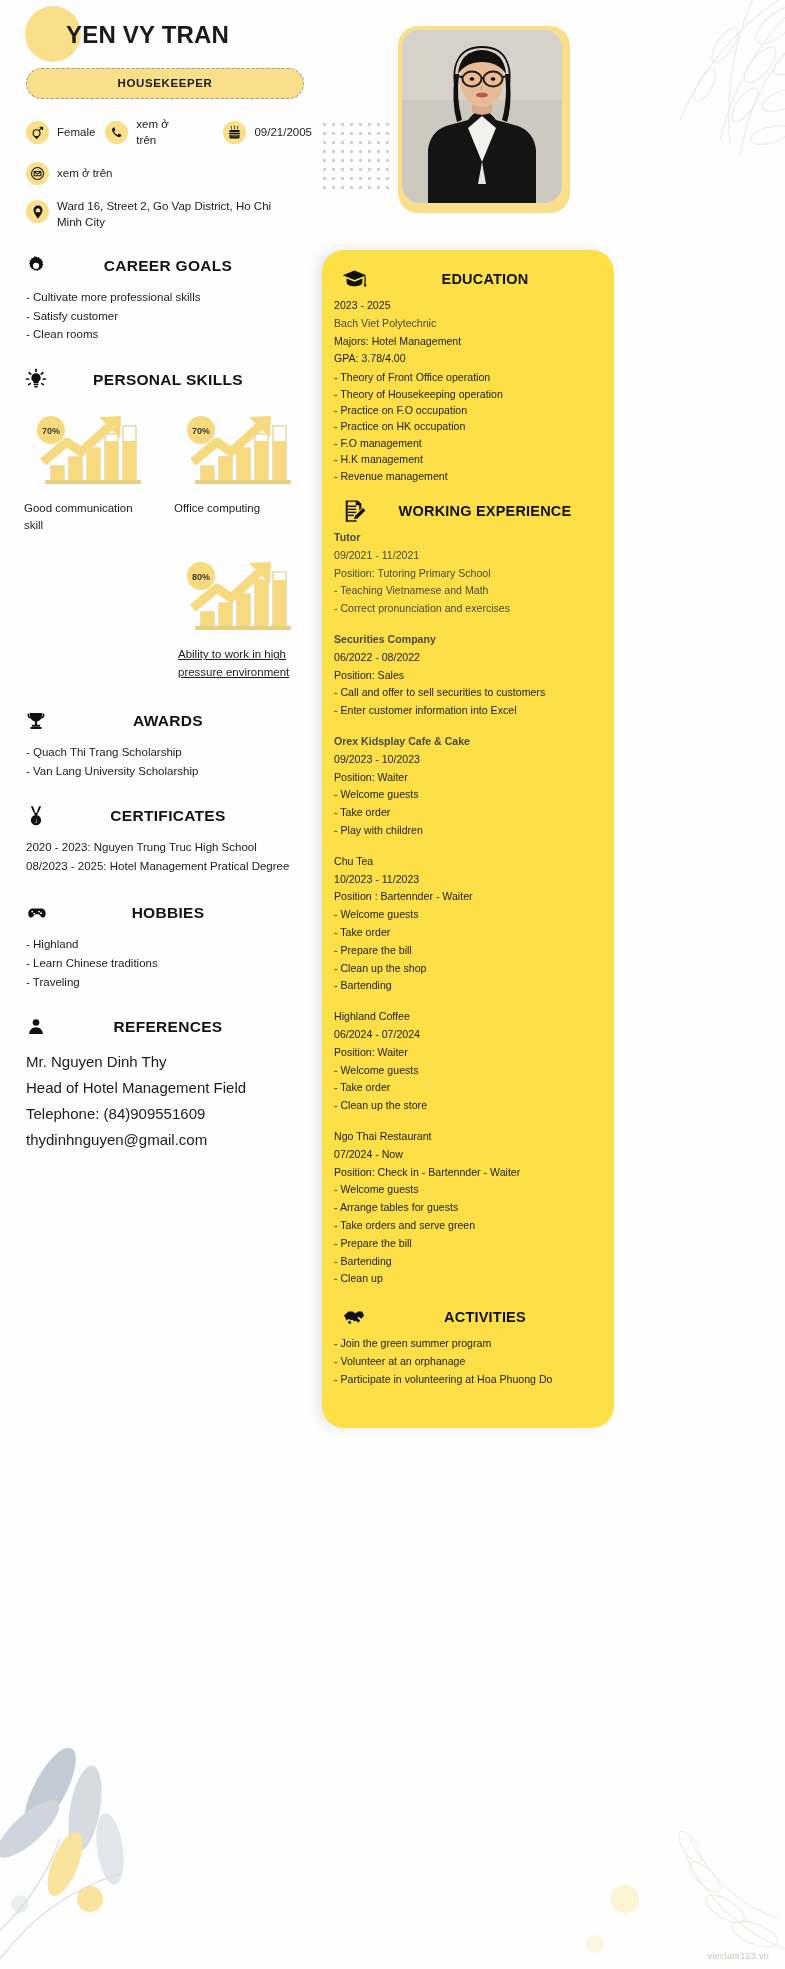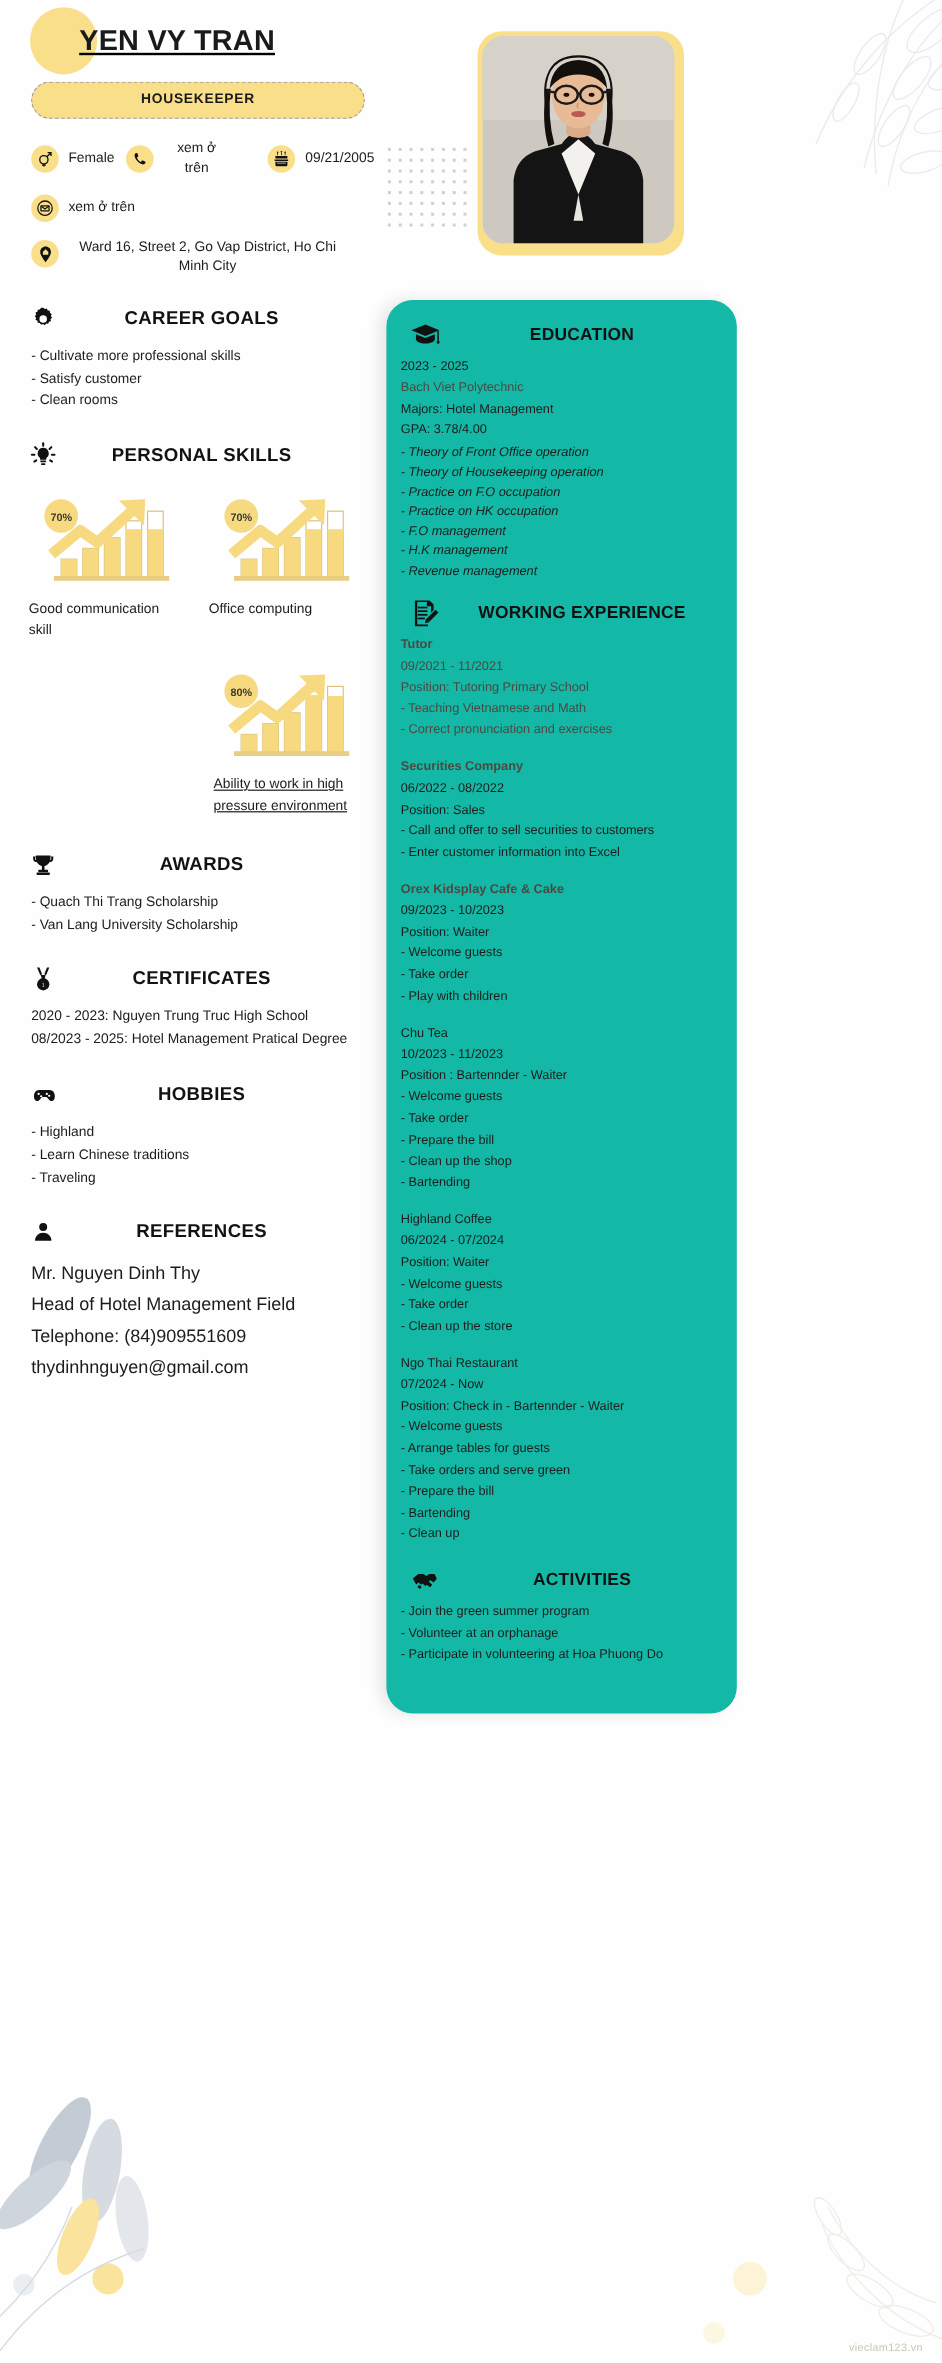--- a/index.html
+++ b/index.html
@@ -17,42 +17,42 @@
   
   .deco { position: absolute; pointer-events: none; }
   .deco-tr { top: -10px; right: -30px; width: 260px; height: 250px; opacity: .5; }
   .deco-bl { bottom: 0px; left: -10px; width: 210px; height: 240px; opacity: .85; }
   .deco-br { bottom: 0px; right: 0px; width: 230px; height: 220px; opacity: .45; }
 
   
   .left-col {
     position: absolute; left: 0; top: 0; width: 330px; padding: 0 18px;
   }
-  .name-row { position: relative; height: 46px; margin-top: 12px; text-decoration: underline; }
+  .name-row { position: relative; height: 46px; margin-top: 12px; }
   .name-blob {
     position: absolute; left: 7px; top: -6px;
     width: 56px; height: 56px; border-radius: 50%;
     background: #fadf8b;
   }
   .name {
     position: relative; z-index: 2;
     font-size: 24px; font-weight: bold; color: #1a1a1a;
     letter-spacing: .2px; padding-left: 48px; line-height: 46px;
   }
   .role-pill {
     margin: 10px 8px 0 8px;
     background: #fadf8b;
     border: 1px dashed #9a9a9a;
     border-radius: 22px;
     height: 31px; line-height: 29px;
     text-align: center;
     font-size: 11.5px; font-weight: bold; letter-spacing: .6px;
     color: #1a1a1a;
   }
-  .info-rows { margin: 18px 0 0 8px; text-align: center; }
+  .info-rows { margin: 18px 0 0 8px; }
   .info-line { display: flex; align-items: center; gap: 0; margin-bottom: 14px; }
   .ibadge {
     width: 23px; height: 23px; border-radius: 50%;
     background: #fadf8b;
     display: flex; align-items: center; justify-content: center;
     flex: 0 0 auto;
   }
   .ibadge svg { display: block; }
   .ival { font-size: 11.5px; color: #1c1c1c; margin-left: 8px; line-height: 1.35; }
   .gap-28 { width: 32px; flex: 0 0 auto; }
@@ -104,31 +104,31 @@
     position: absolute; left: 320px; top: 120px;
     width: 72px; height: 70px;
     background-image: radial-gradient(#cfcfcf 1.4px, transparent 1.5px);
     background-size: 9px 9px;
   }
 
   .right-card {
     position: absolute; left: 322px; top: 250px;
     width: 292px; height: 1178px;
     border-radius: 22px;
-    background: #14b8a6;
+    background: #fde047;
     box-shadow: -5px 0 12px rgba(0,0,0,.10);
     padding: 14px 12px 10px 12px;
     overflow: hidden;
   }
   .r-sec-head { display: flex; align-items: center; height: 30px; margin-bottom: 3px; }
   .r-sec-icon { width: 40px; flex: 0 0 auto; display: flex; align-items: center; justify-content: center; }
   .r-sec-title { flex: 1; text-align: center; font-size: 14.5px; font-weight: bold; color: #111; letter-spacing: .2px; padding-right: 6px; }
   .r-line { font-size: 10.6px; color: #1d1d1d; line-height: 1.68; }
   .r-line.muted { color: #4a4a42; }
-  .r-line.tight { line-height: 1.55; font-style: italic; }
+  .r-line.tight { line-height: 1.55; }
   .exp-block { margin-top: 13px; }
   .exp-block.first { margin-top: 0px; }
   .r-line.org { color: #4a4a42; font-weight: bold; }
 
   .watermark {
     position: absolute; right: 16px; bottom: 8px;
     font-size: 9px; color: #c9c4b8; letter-spacing: .3px;
   }
   .edu-list { margin-top: 1px; }
 </style>

